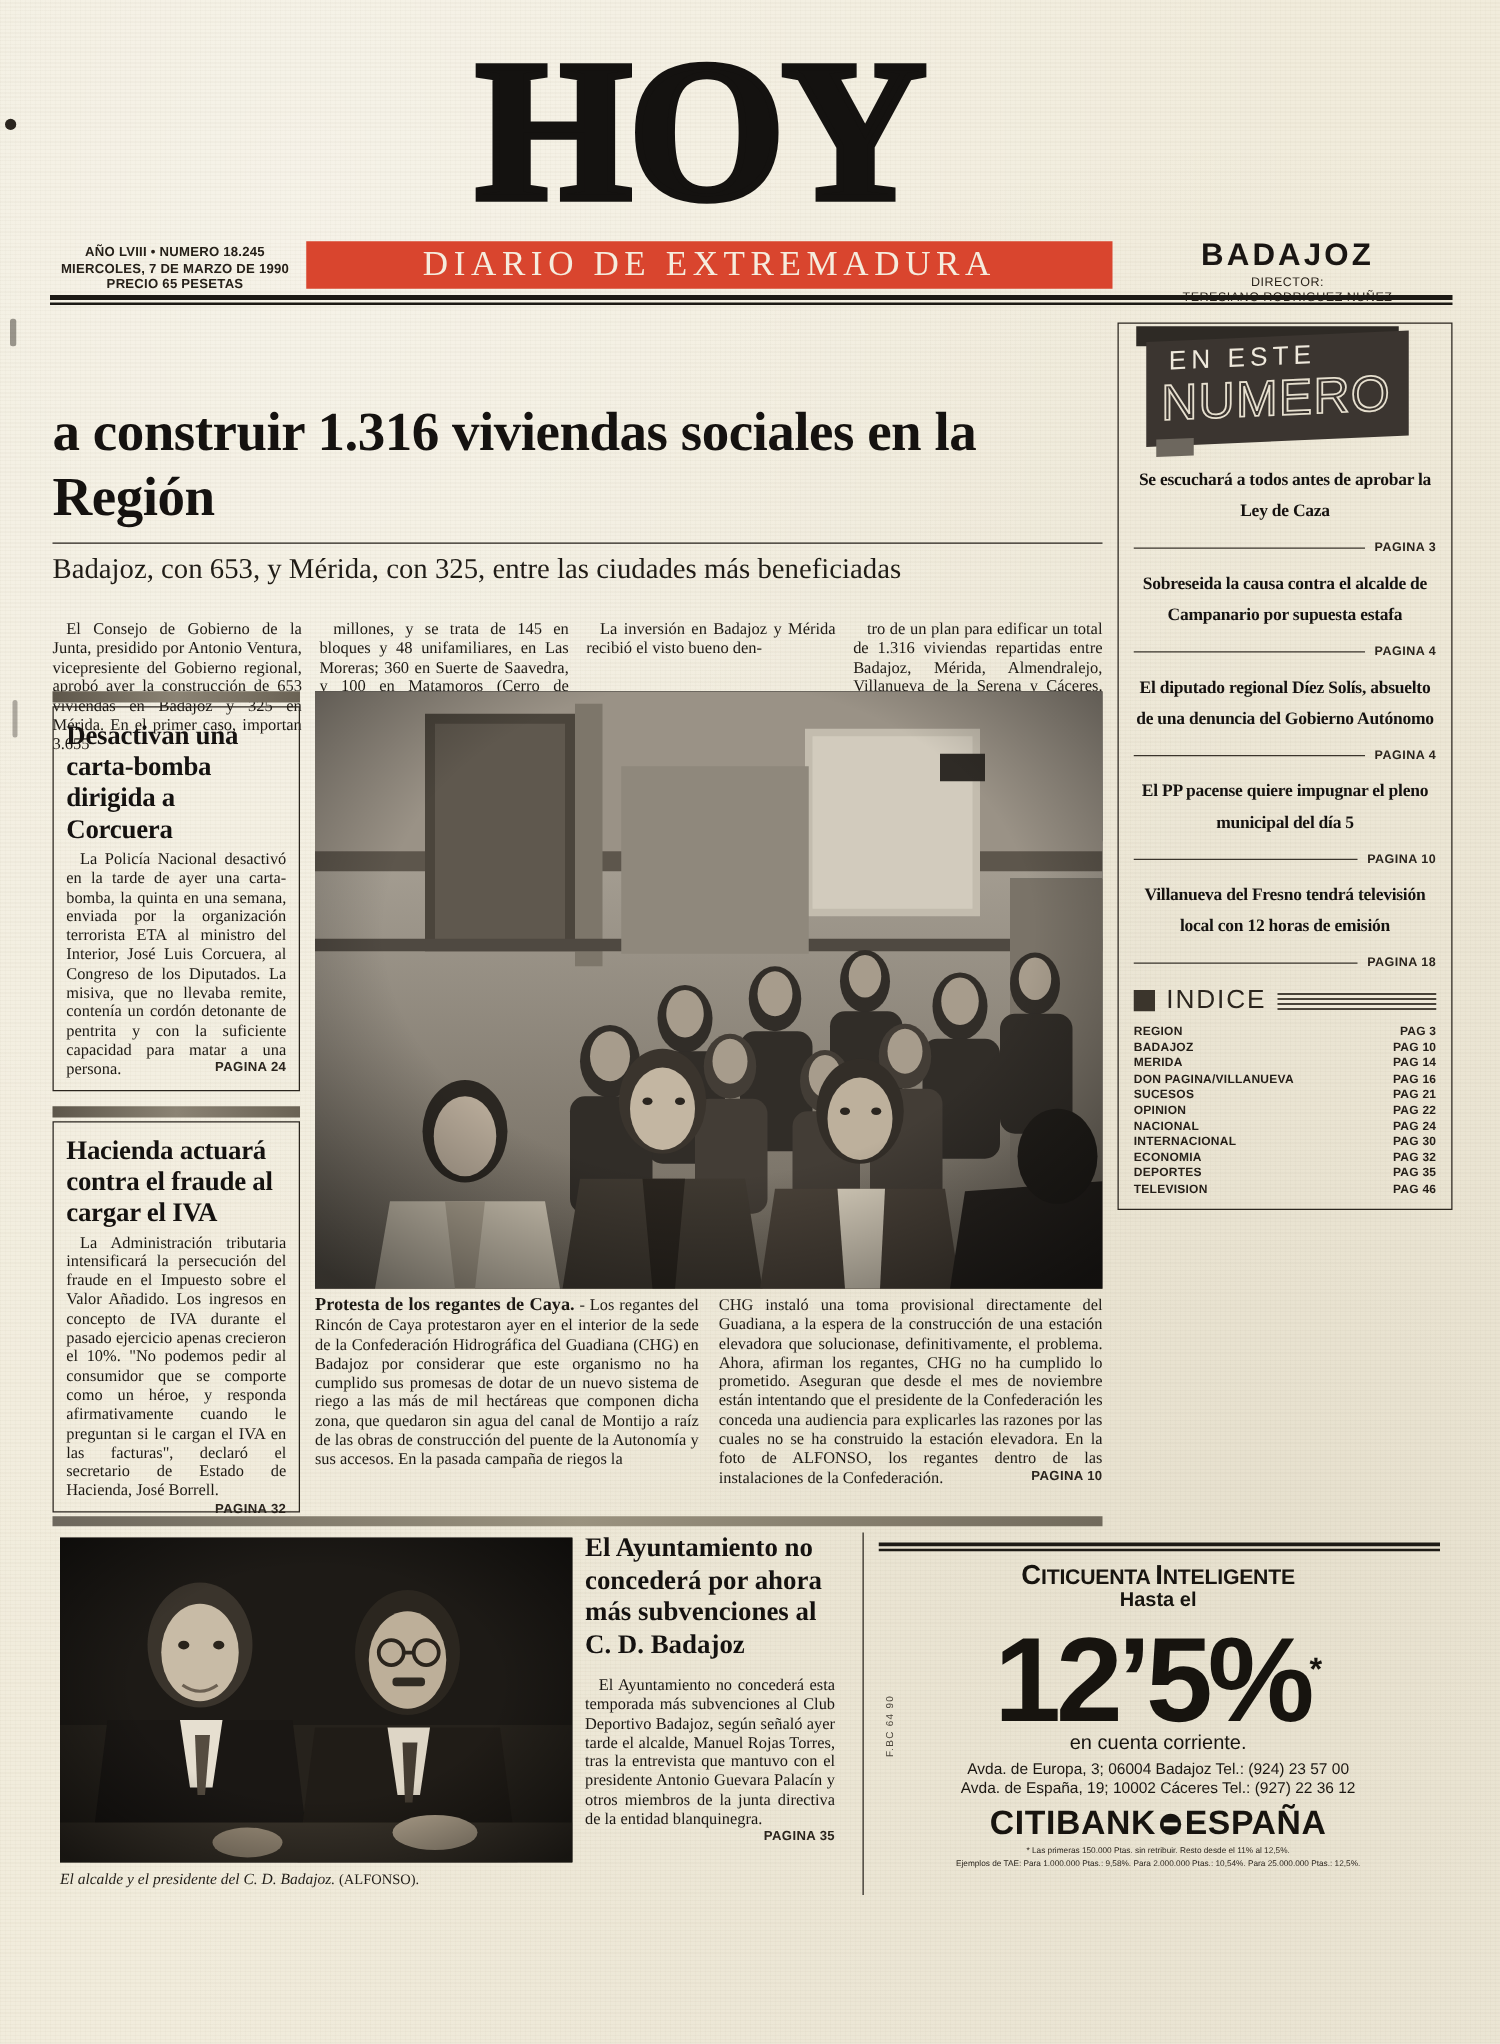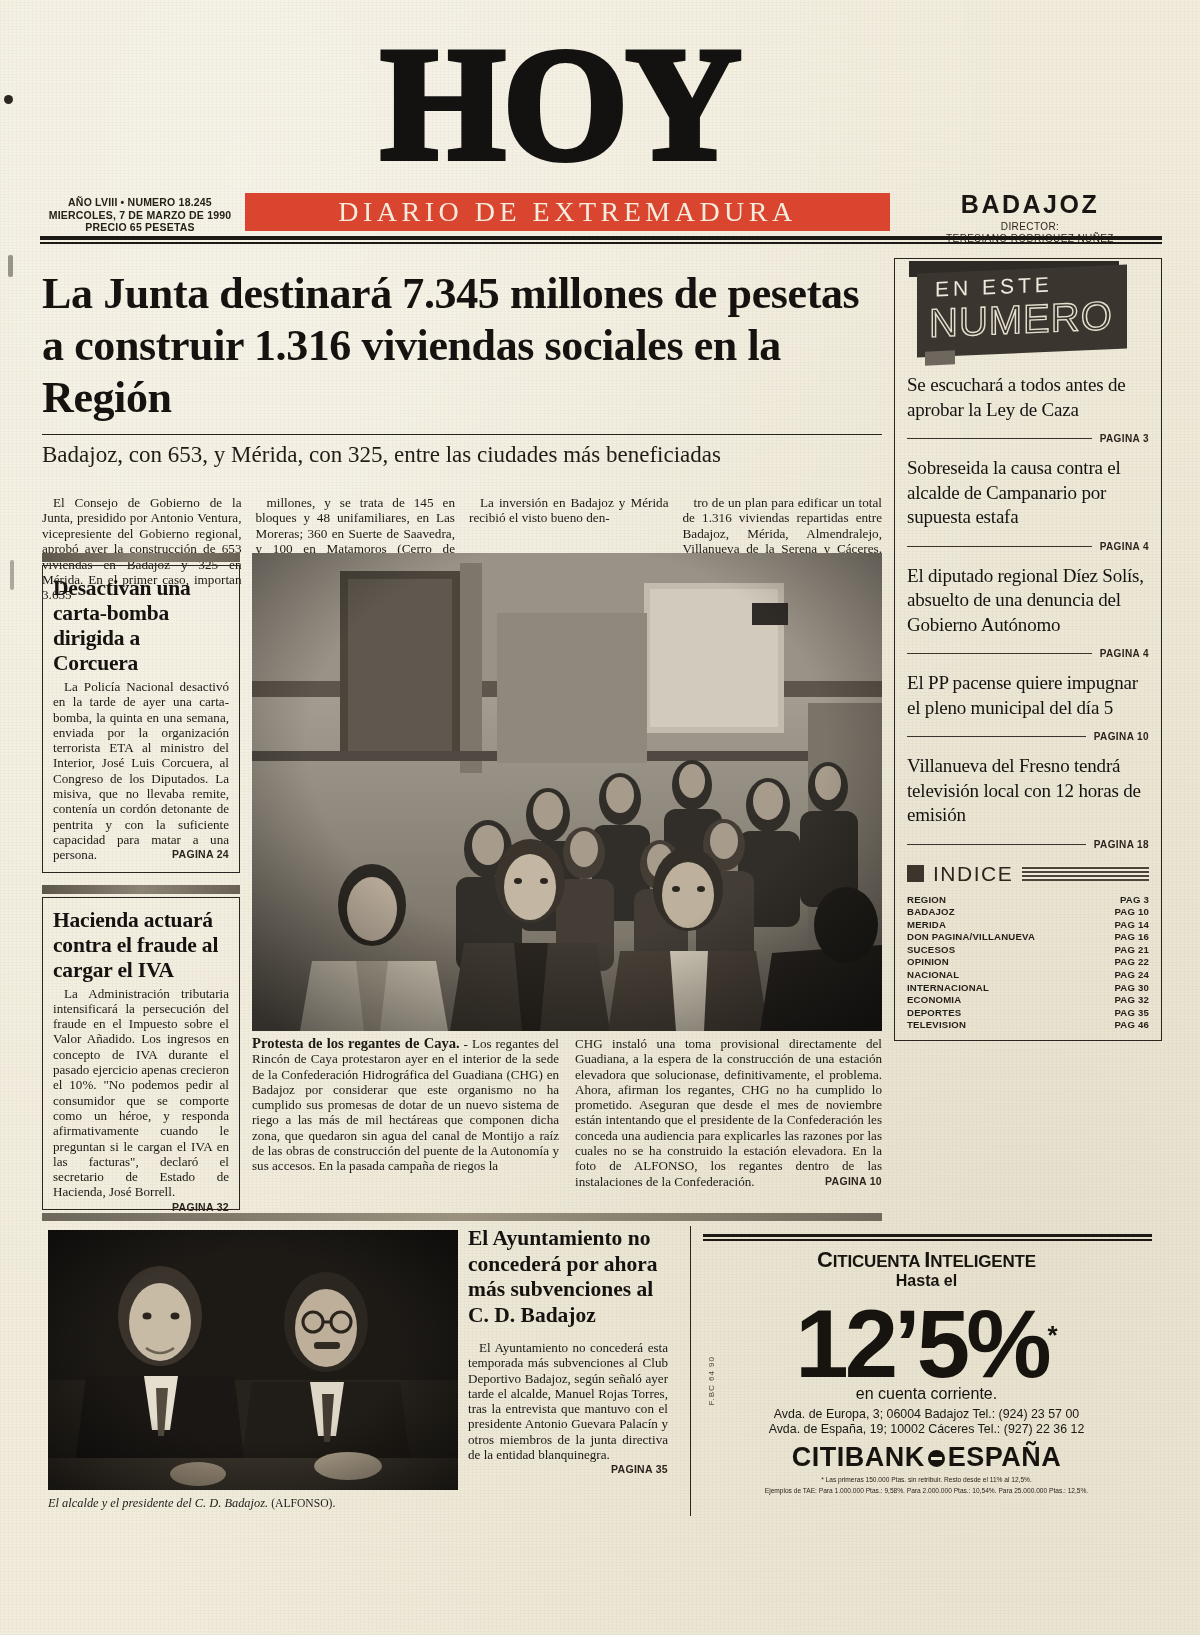--- a/index.html
+++ b/index.html
@@ -117,22 +117,22 @@
   .ee-block { position:absolute; left:22px; top:10px; width:210px; height:84px; background:#3b3530;
               transform:skewY(-2.5deg); }
   .ee-shadow { position:absolute; left:14px; top:2px; width:210px; height:16px; background:#2e2a25; }
   .ee-tab { position:absolute; left:30px; top:92px; width:30px; height:14px; background:#6d675e; transform:skewY(-2.5deg);}
   .ee-t1 { position:absolute; left:40px; top:16px; font-family:"Liberation Sans", sans-serif;
            font-size:21px; letter-spacing:4px; color:#efe9dc; transform:skewY(-2.5deg); }
   .ee-t2 { position:absolute; left:34px; top:38px; font-family:"Liberation Sans", sans-serif;
            font-size:40px; letter-spacing:1px; color:#3b3530; transform:skewY(-2.5deg);
            -webkit-text-stroke:1.4px #e7e0cf; }
   .rail-item h4 {
-    font-family:"Liberation Serif", serif; font-weight:400;
-    font-size:19px; line-height:24.5px; color:#151210; letter-spacing:-.2px;
+    font-family:"Liberation Serif", serif; font-weight:700;
+    font-size:14px; line-height:24.5px; color:#151210; letter-spacing:-.2px;text-align:center;
   }
   .rail-item .refrow { display:flex; align-items:center; gap:8px; margin:11px 0 12px; }
   .rail-item .refrow .ln { flex:1; height:1px; background:#3a342c; }
   .rail-item .refrow .pg { font-family:"Liberation Sans", sans-serif; font-size:10px;
                            font-weight:600; letter-spacing:.4px; color:#2a241d; }
 
   
   .indice { margin-top:4px; }
   .indice-head { display:flex; align-items:center; gap:9px; }
   .indice-head .sq { width:17px; height:17px; background:#3b352c; }
@@ -224,21 +224,21 @@
       <div class="dir">DIRECTOR:</div>
       <div class="dir" style="margin-top:0;">TERESIANO RODRIGUEZ NUÑEZ</div>
     </div>
 
     <div class="rule-thick" style="top:236px;height:4px;"></div>
     <div class="rule-thick" style="top:242px;height:2px;"></div>
   </header>
 
   <section class="lead">
     <h1>
-      <span>La Junta destinará 7.345 millones de pesetas</span><br>
+      <br>
       <span>a construir 1.316 viviendas sociales en la Región</span>
     </h1>
     <div class="subrule"></div>
     <h2>Badajoz, con 653, y Mérida, con 325, entre las ciudades más beneficiadas</h2>
     <div class="cols">
       <div>
         <p>El Consejo de Gobierno de la Junta, presidido por Antonio Ventura, vicepresiente del Gobierno regional, aprobó ayer la construcción de 653 viviendas en Badajoz y 325 en Mérida. En el primer caso, importan 3.655</p>
       </div>
       <div>
         <p>millones, y se trata de 145 en bloques y 48 unifamiliares, en Las Moreras; 360 en Suerte de Saavedra, y 100 en Matamoros (Cerro de Reyes). Mérida es la segunda beneficiada con 180 que serán edificadas en la zona de</p>

